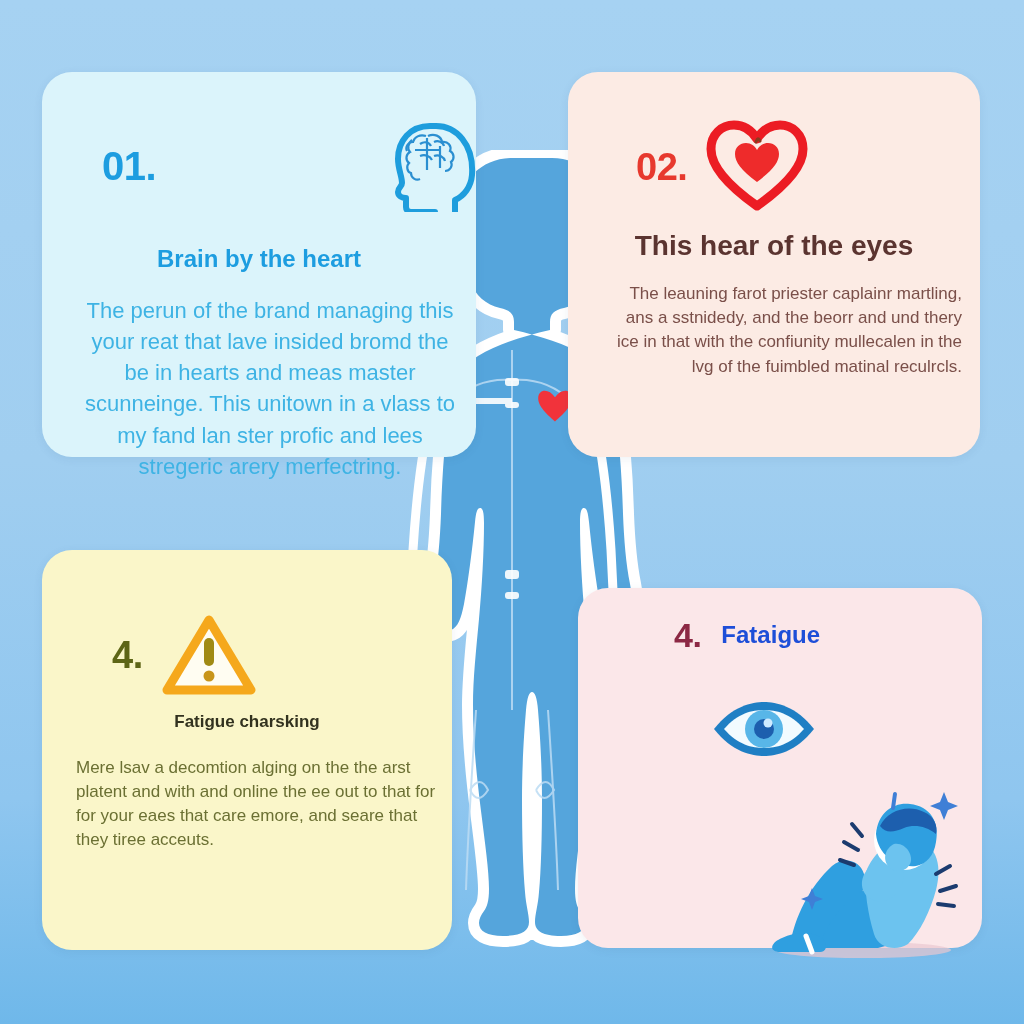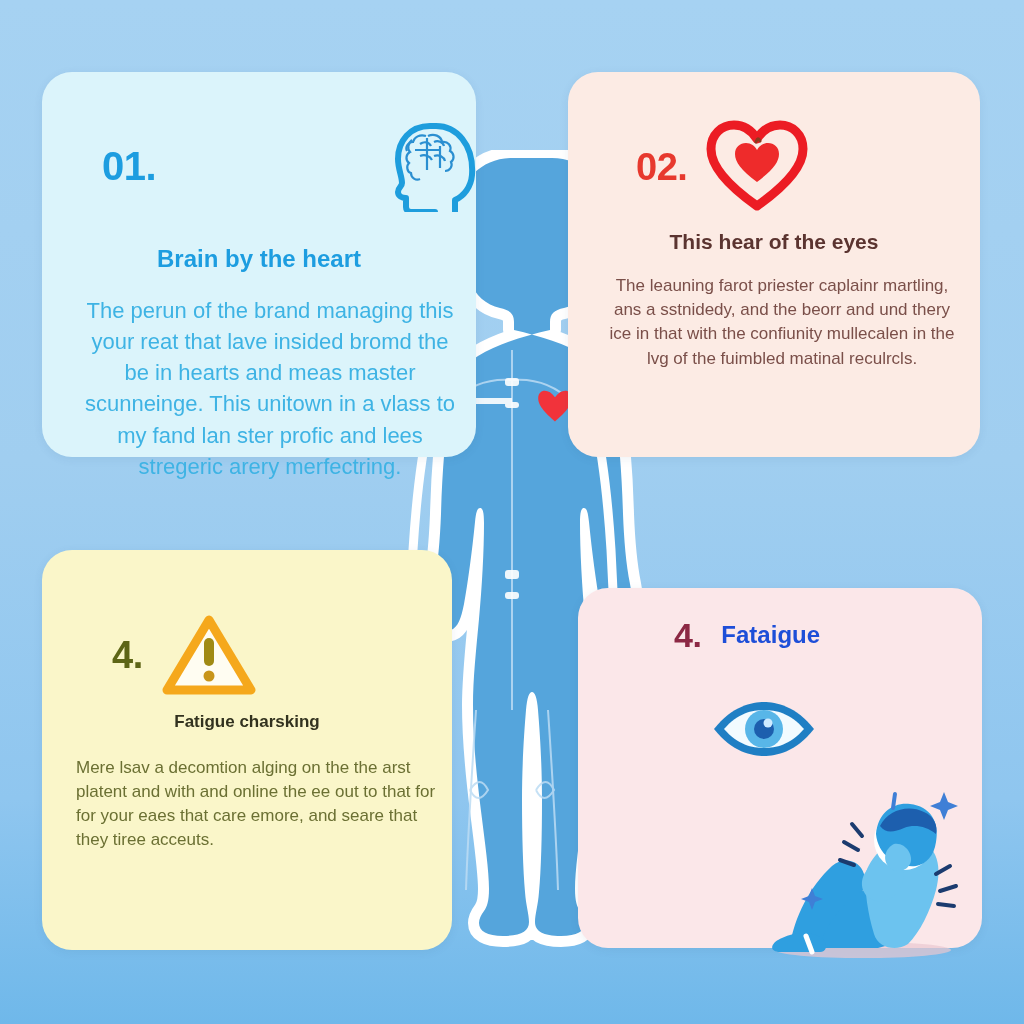--- a/index.html
+++ b/index.html
@@ -51,23 +51,23 @@
   
   #card-1 .num{font-size:40px;color:#1d9de0;}
   #card-1 .card-title{font-size:24px;color:#1d9de0;margin-top:33px;}
   #card-1 .card-body{
     font-size:22px;color:#3eb3e4;margin:22px 20px 0 42px;text-align:center;
   }
   #card-1 .num-row{justify-content:space-between;margin:48px 0 0 60px;}
 
   
   #card-2 .num{font-size:38px;color:#e7392e;}
-  #card-2 .card-title{font-size:21px;color:#5b3430;margin-top:16px;}
+  #card-2 .card-title{font-size:28px;color:#5b3430;margin-top:16px;}
   #card-2 .card-body{
-    font-size:17px;color:#7a4f49;margin:20px 18px 0 34px;text-align:center;
+    font-size:17px;color:#7a4f49;margin:20px 18px 0 34px;text-align:right;
   }
   #card-2 .num-row{justify-content:flex-start;margin:48px 0 0 68px;text-align:center;}
 
   
   #card-3 .num{font-size:38px;color:#5d6516;}
   #card-3 .card-title{font-size:17px;color:#32321f;margin-top:14px;}
   #card-3 .card-body{
     font-size:17px;color:#6b7033;margin:24px 16px 0 34px;text-align:left;
   }
   #card-3 .num-row{justify-content:flex-start;margin:62px 0 0 70px;}

